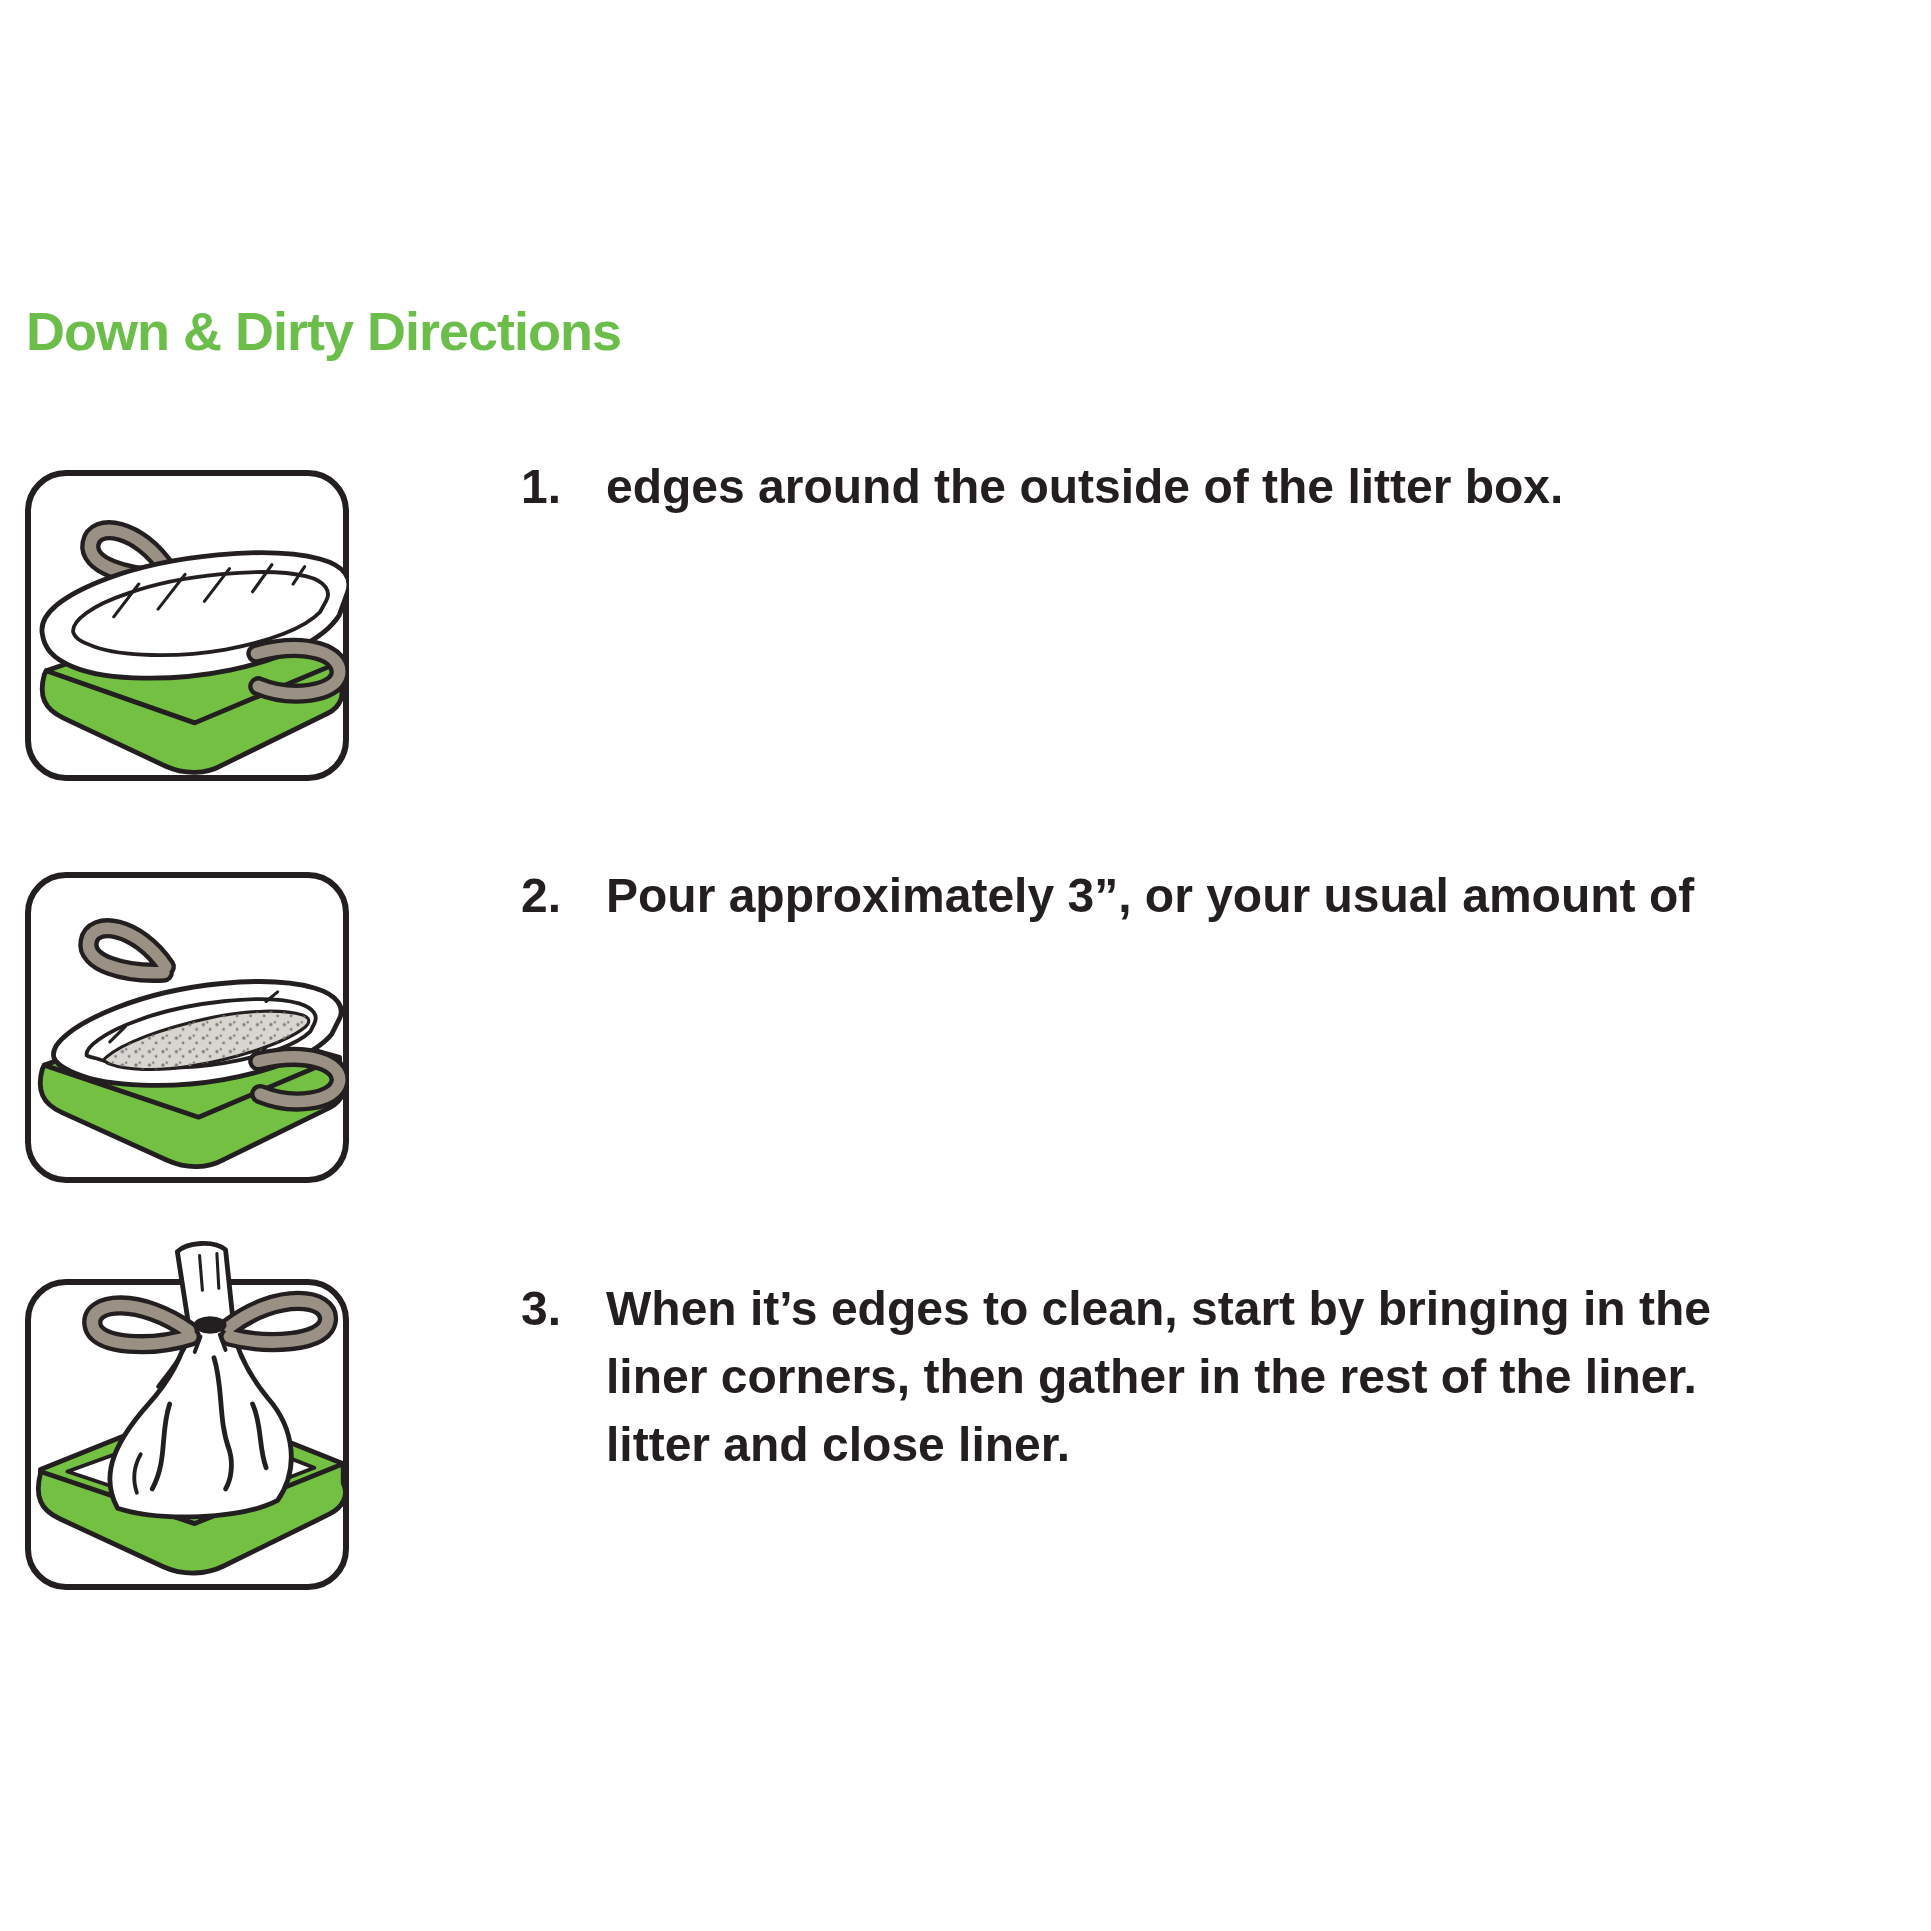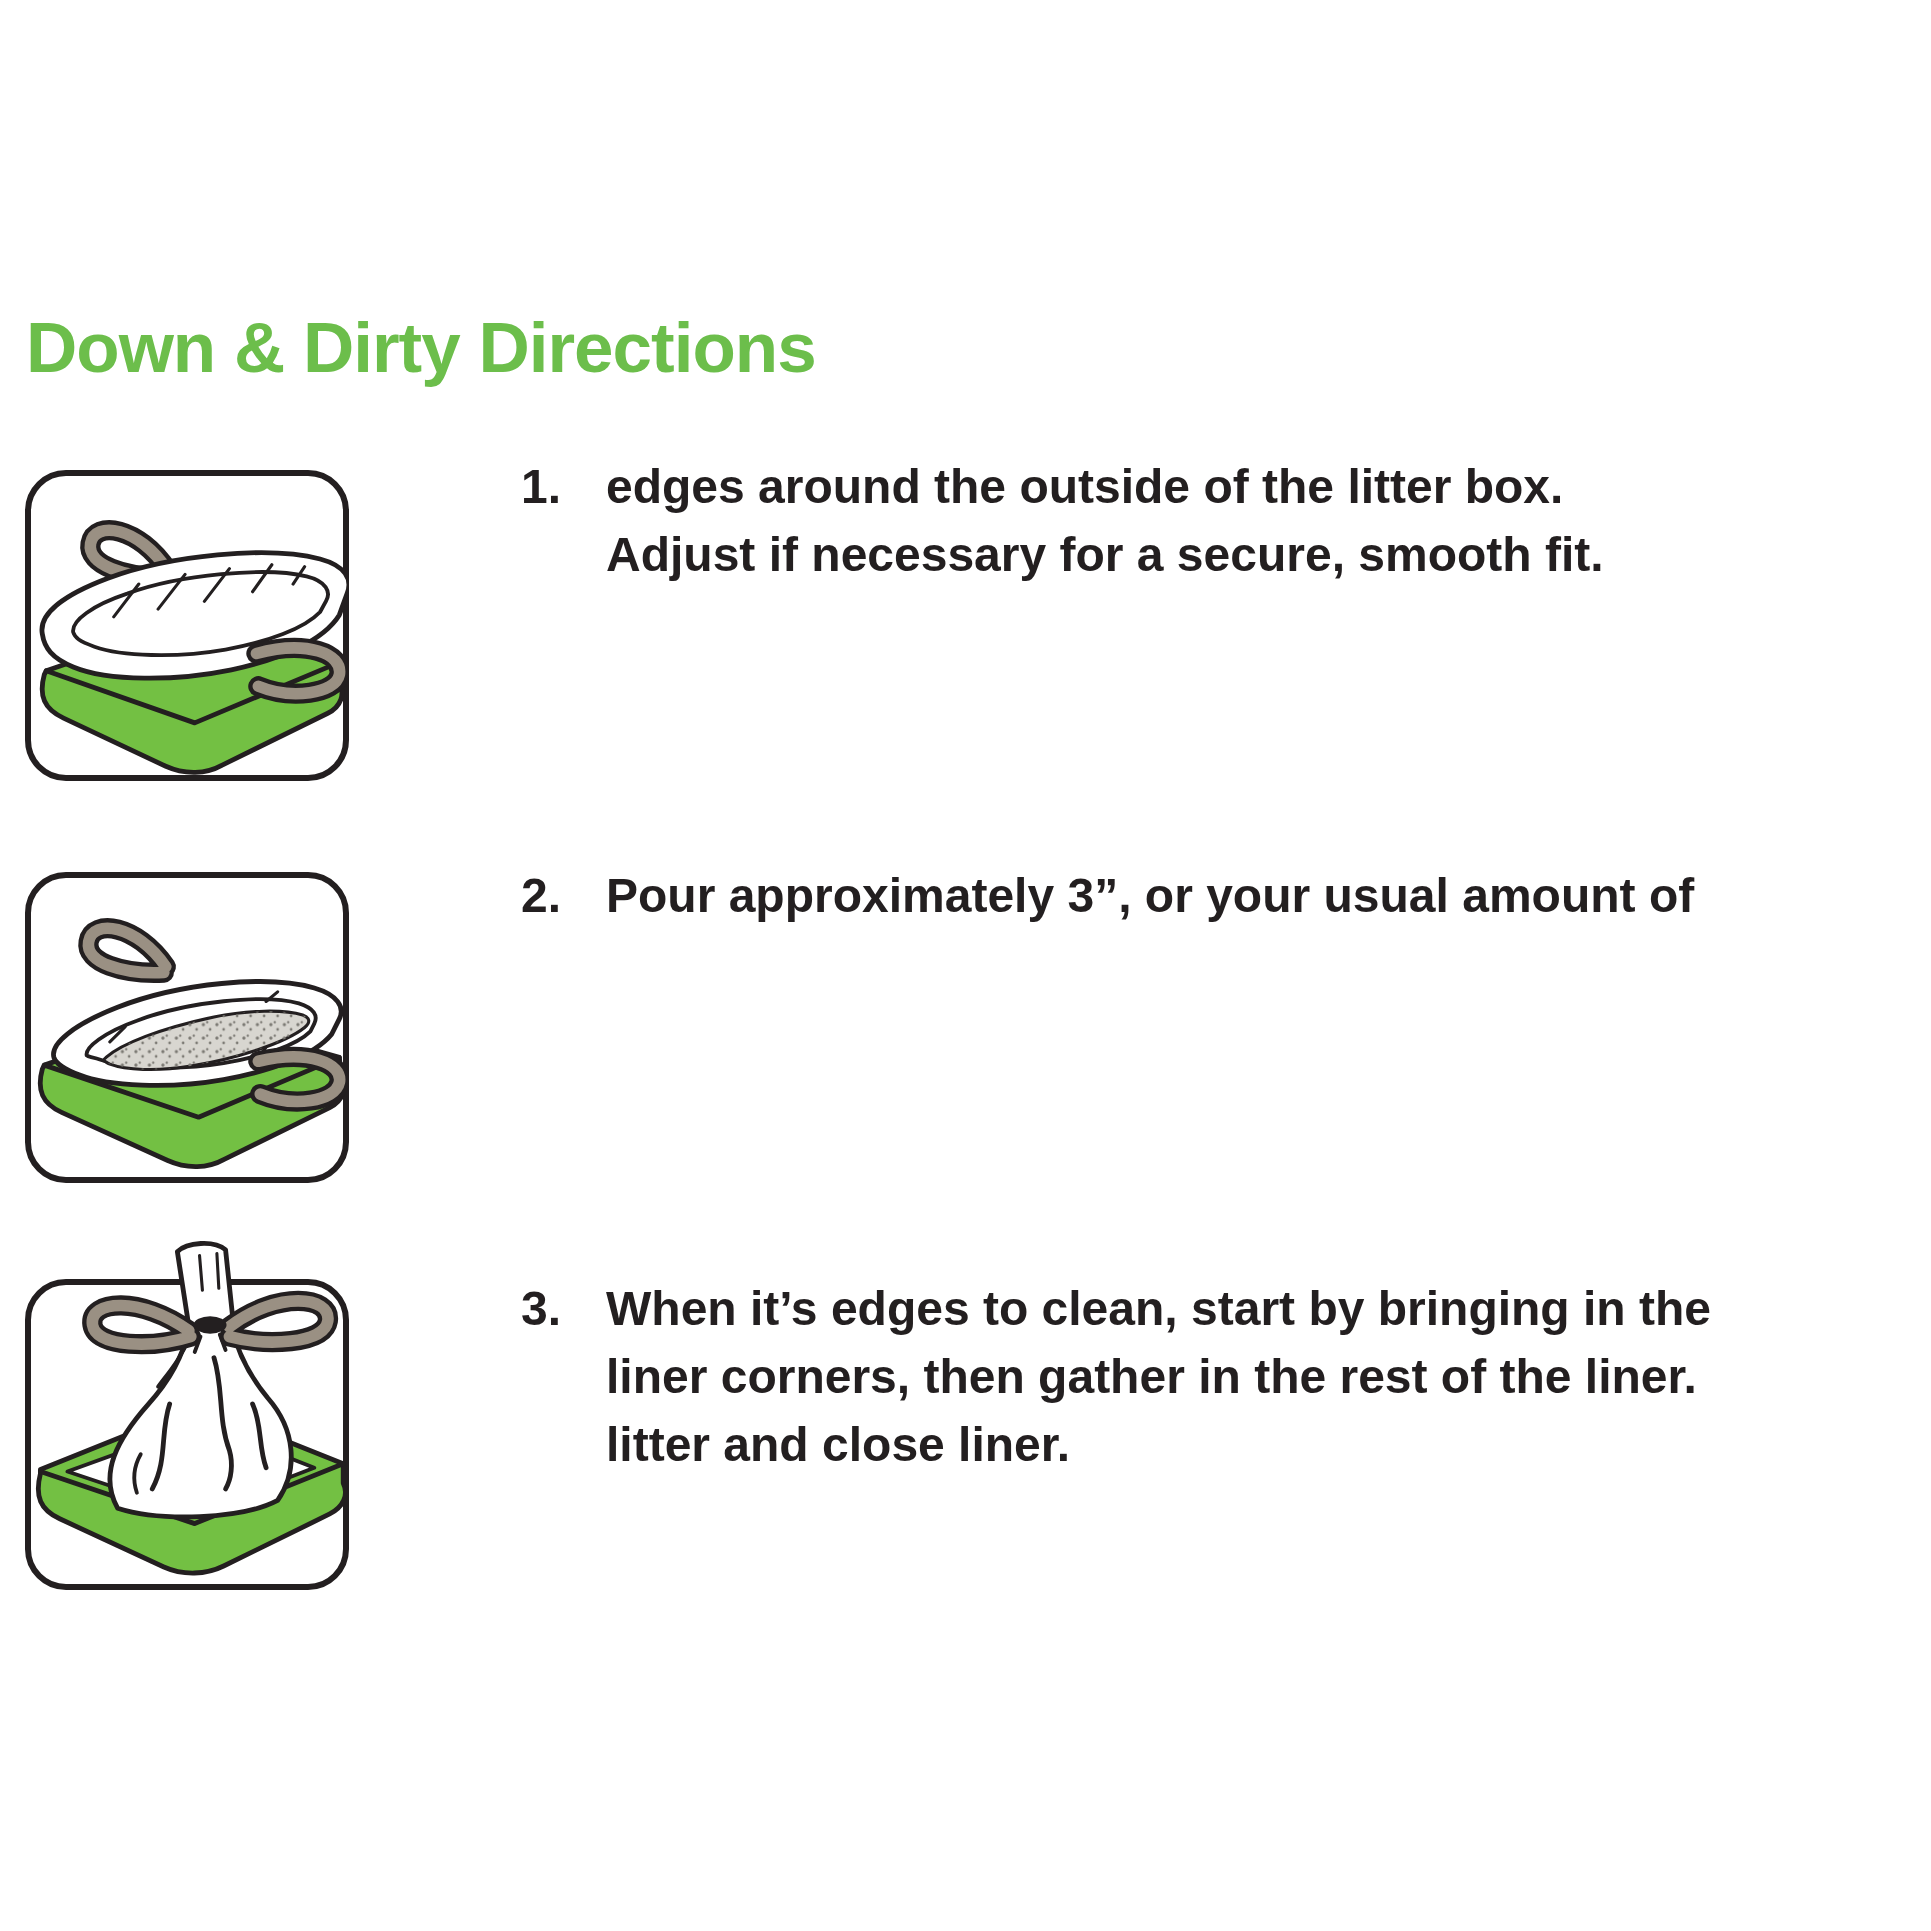--- a/index.html
+++ b/index.html
@@ -6,22 +6,22 @@
   .canvas{
     position:relative;
     width:1931px;height:1931px;
     background:#ffffff;
     font-family:"Liberation Sans", sans-serif;
     color:#231F20;
     overflow:hidden;
   }
   .page-title{
     position:absolute;
-    left:26px;top:307px;
-    font-size:71px;
+    left:26px;top:300px;
+    font-size:54px;
     font-weight:800;
     letter-spacing:-1px;
     color:#6CBE4B;
     white-space:nowrap;
   }
   .frame-wrap{
     position:absolute;
     left:25px;
     width:324px;height:311px;
   }
@@ -97,21 +97,20 @@
         <path class="ribbon-outline" d="M240,190 C292,176 330,190 326,212 C322,232 276,238 242,224"></path>
         <path class="ribbon-fill" d="M240,190 C292,176 330,190 326,212 C322,232 276,238 242,224"></path>
       </g>
     </svg>
   </div>
 
   <div class="step-text" style="top:453px;">
     <div class="step-num">1.</div>
     <div class="step-lines">
       <div class="line">edges around the outside of the litter box.</div>
-      <div class="line">Adjust if necessary for a secure, smooth fit.</div>
     </div>
   </div>
 
   <div class="frame-wrap" style="top:872px;">
     <div class="frame-border"></div>
     <svg class="frame-art" width="324" height="311" viewBox="0 0 336 322" aria-hidden="true">
       <defs>
         <pattern id="speckles" width="14" height="14" patternUnits="userSpaceOnUse">
           <circle cx="3" cy="4" r="1.7" fill="#7B7973"></circle>
           <circle cx="10" cy="9" r="1.4" fill="#7B7973"></circle>

